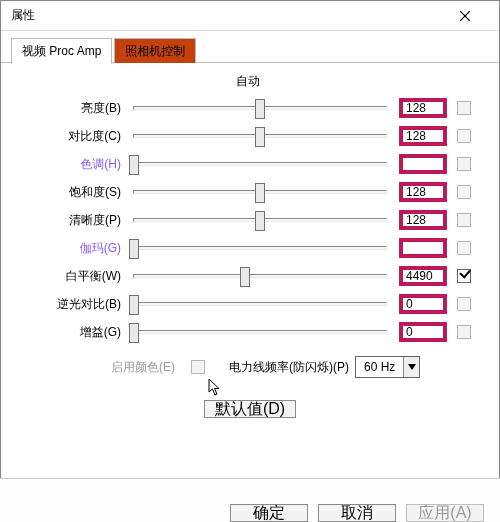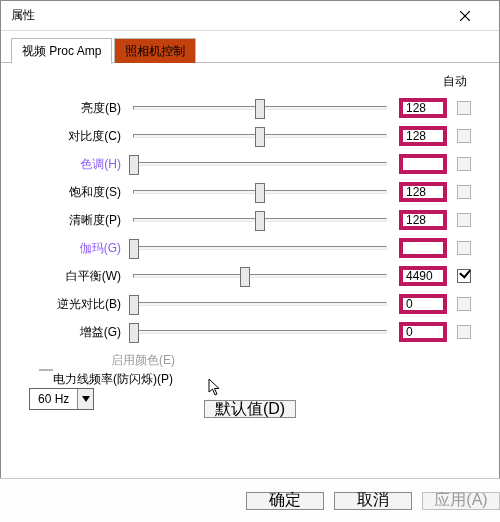--- a/index.html
+++ b/index.html
@@ -51,21 +51,21 @@
   .tab.active {
     background: #fff;
     border-bottom: 1px solid #fff;
     margin-bottom: -1px;
     z-index: 2;
   }
   .panel {
     padding: 10px 28px 10px 28px;
   }
   .auto-header {
-    text-align: right;
+    text-align: center;
     padding-right: 4px;
     margin-bottom: 4px;
     font-size: 12px;
   }
   .row {
     display: flex;
     align-items: center;
     height: 28px;
   }
   .row-label {
@@ -128,24 +128,23 @@
     content: "";
     position: absolute;
     left: 2px; top: -1px;
     width: 8px; height: 5px;
     border-left: 2px solid #000;
     border-bottom: 2px solid #000;
     transform: rotate(-50deg);
   }
   .freq-row {
     display: flex;
-    align-items: flex-start;
+    align-items: center;
     height: 30px;
     margin-top: 6px;
-    flex-direction: column;
   }
   .freq-row .enable-label {
     width: 152px;
     text-align: right;
     padding-right: 6px;
     color: #9a9a9a;
     white-space: nowrap;
   }
   .freq-row .freq-label {
     margin-left: 24px;
@@ -187,24 +186,24 @@
     padding: 0 10px;
     cursor: default;
   }
   .btn.disabled { color: #9a9a9a; border-color: #bfbfbf; }
   .footer {
     position: absolute;
     left: 0; right: 0; bottom: 0;
     height: 44px;
     border-top: 1px solid #c8c8c8;
     display: flex;
-    align-items: center;
+    align-items: flex-end;
     justify-content: flex-end;
     gap: 10px;
-    padding-right: 0;
+    padding-right: 16px;
     background: #fdfdfd;
   }
   .cursor {
     position: absolute;
     left: 208px; top: 378px;
     width: 16px; height: 20px;
     pointer-events: none;
   }
 </style>
 </head>

